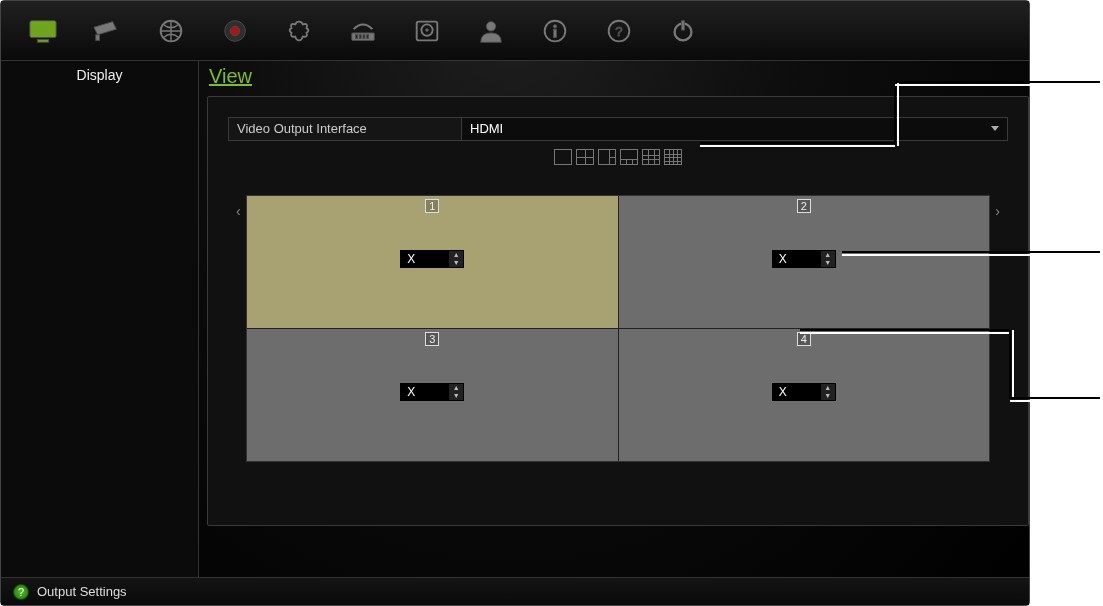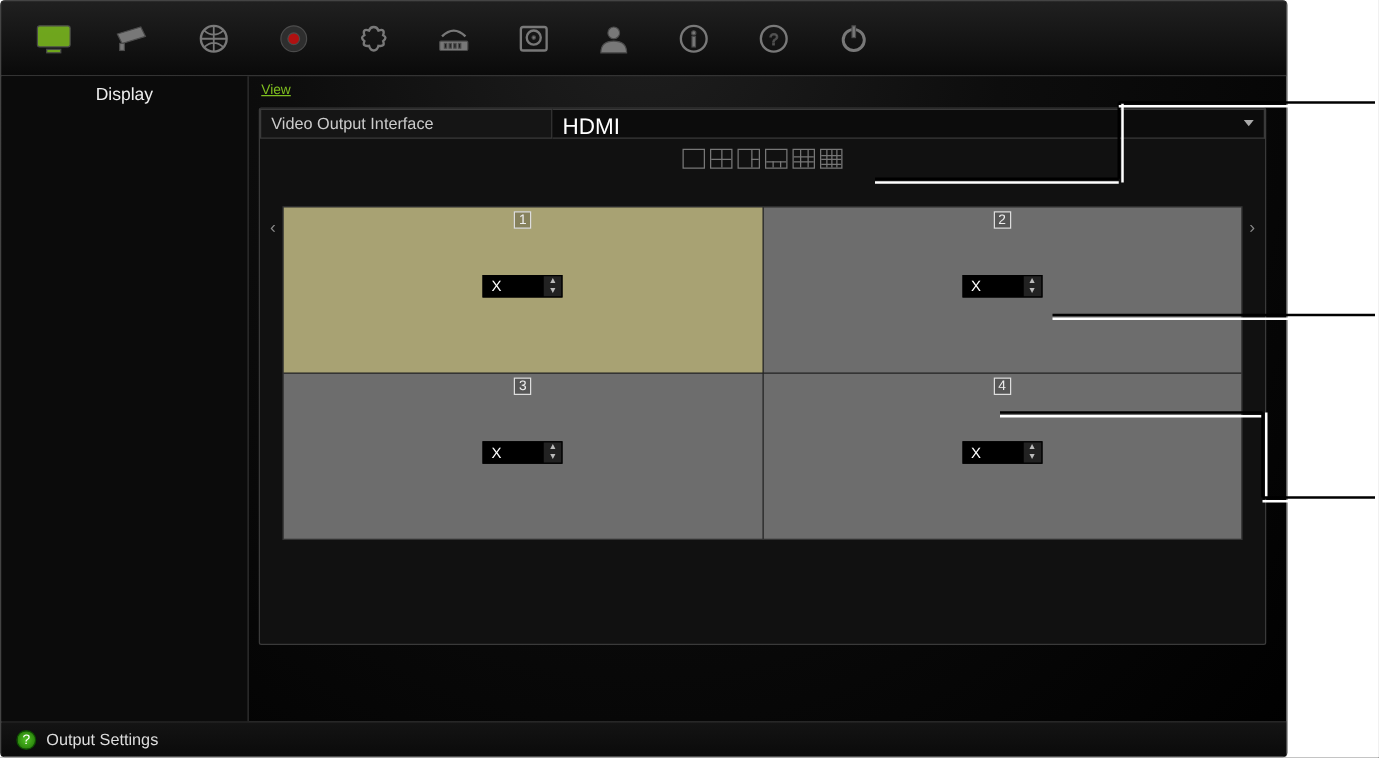--- a/index.html
+++ b/index.html
@@ -45,42 +45,42 @@
     margin:1px 0;
     position:relative;
   }
   .cursor{ position:absolute; left:42px; bottom:-8px; color:#fff; font-size:12px;}
   
   .main{
     flex:1; padding:0 0 0 6px;
     position:relative;
   }
   .tabrow{ padding:2px 2px; }
-  .tabrow .tab{ display:inline-block; color:#7fbf1f; text-decoration:underline; font-size:11px; padding:2px 2px;}
+  .tabrow .tab{ display:inline-block; color:#7fbf1f; text-decoration:underline; font-size:20px; padding:2px 2px;}
   
   .panel{
-    margin:4px 16px 0 2px;
+    margin:4px 0 0 2px;
     border:1px solid #3a3a3a;
     background:#111;
     border-radius:2px;
     height:430px;
-    padding:0;
+    padding:20px;
   }
   
   .formrow{
     display:flex; height:24px; margin-bottom:8px;
   }
   .formrow .label{
     width:234px; padding:3px 8px; font-size:13px;
     border:1px solid #3a3a3a; background:#151515; color:#ccc;
   }
   .formrow .select{
     flex:1; border:1px solid #3a3a3a; border-left:none;
     background:#0c0c0c; color:#fff; padding:3px 8px;
-    position:relative; font-size:18px;
+    position:relative; font-size:13px;
   }
   .formrow .select::after{
     content:""; position:absolute; right:8px; top:8px;
     border-left:4px solid transparent;border-right:4px solid transparent;border-top:5px solid #aaa;
   }
   
   .layout-icons{
     text-align:center; height:20px;
     display:flex; justify-content:center; gap:4px;
   }

